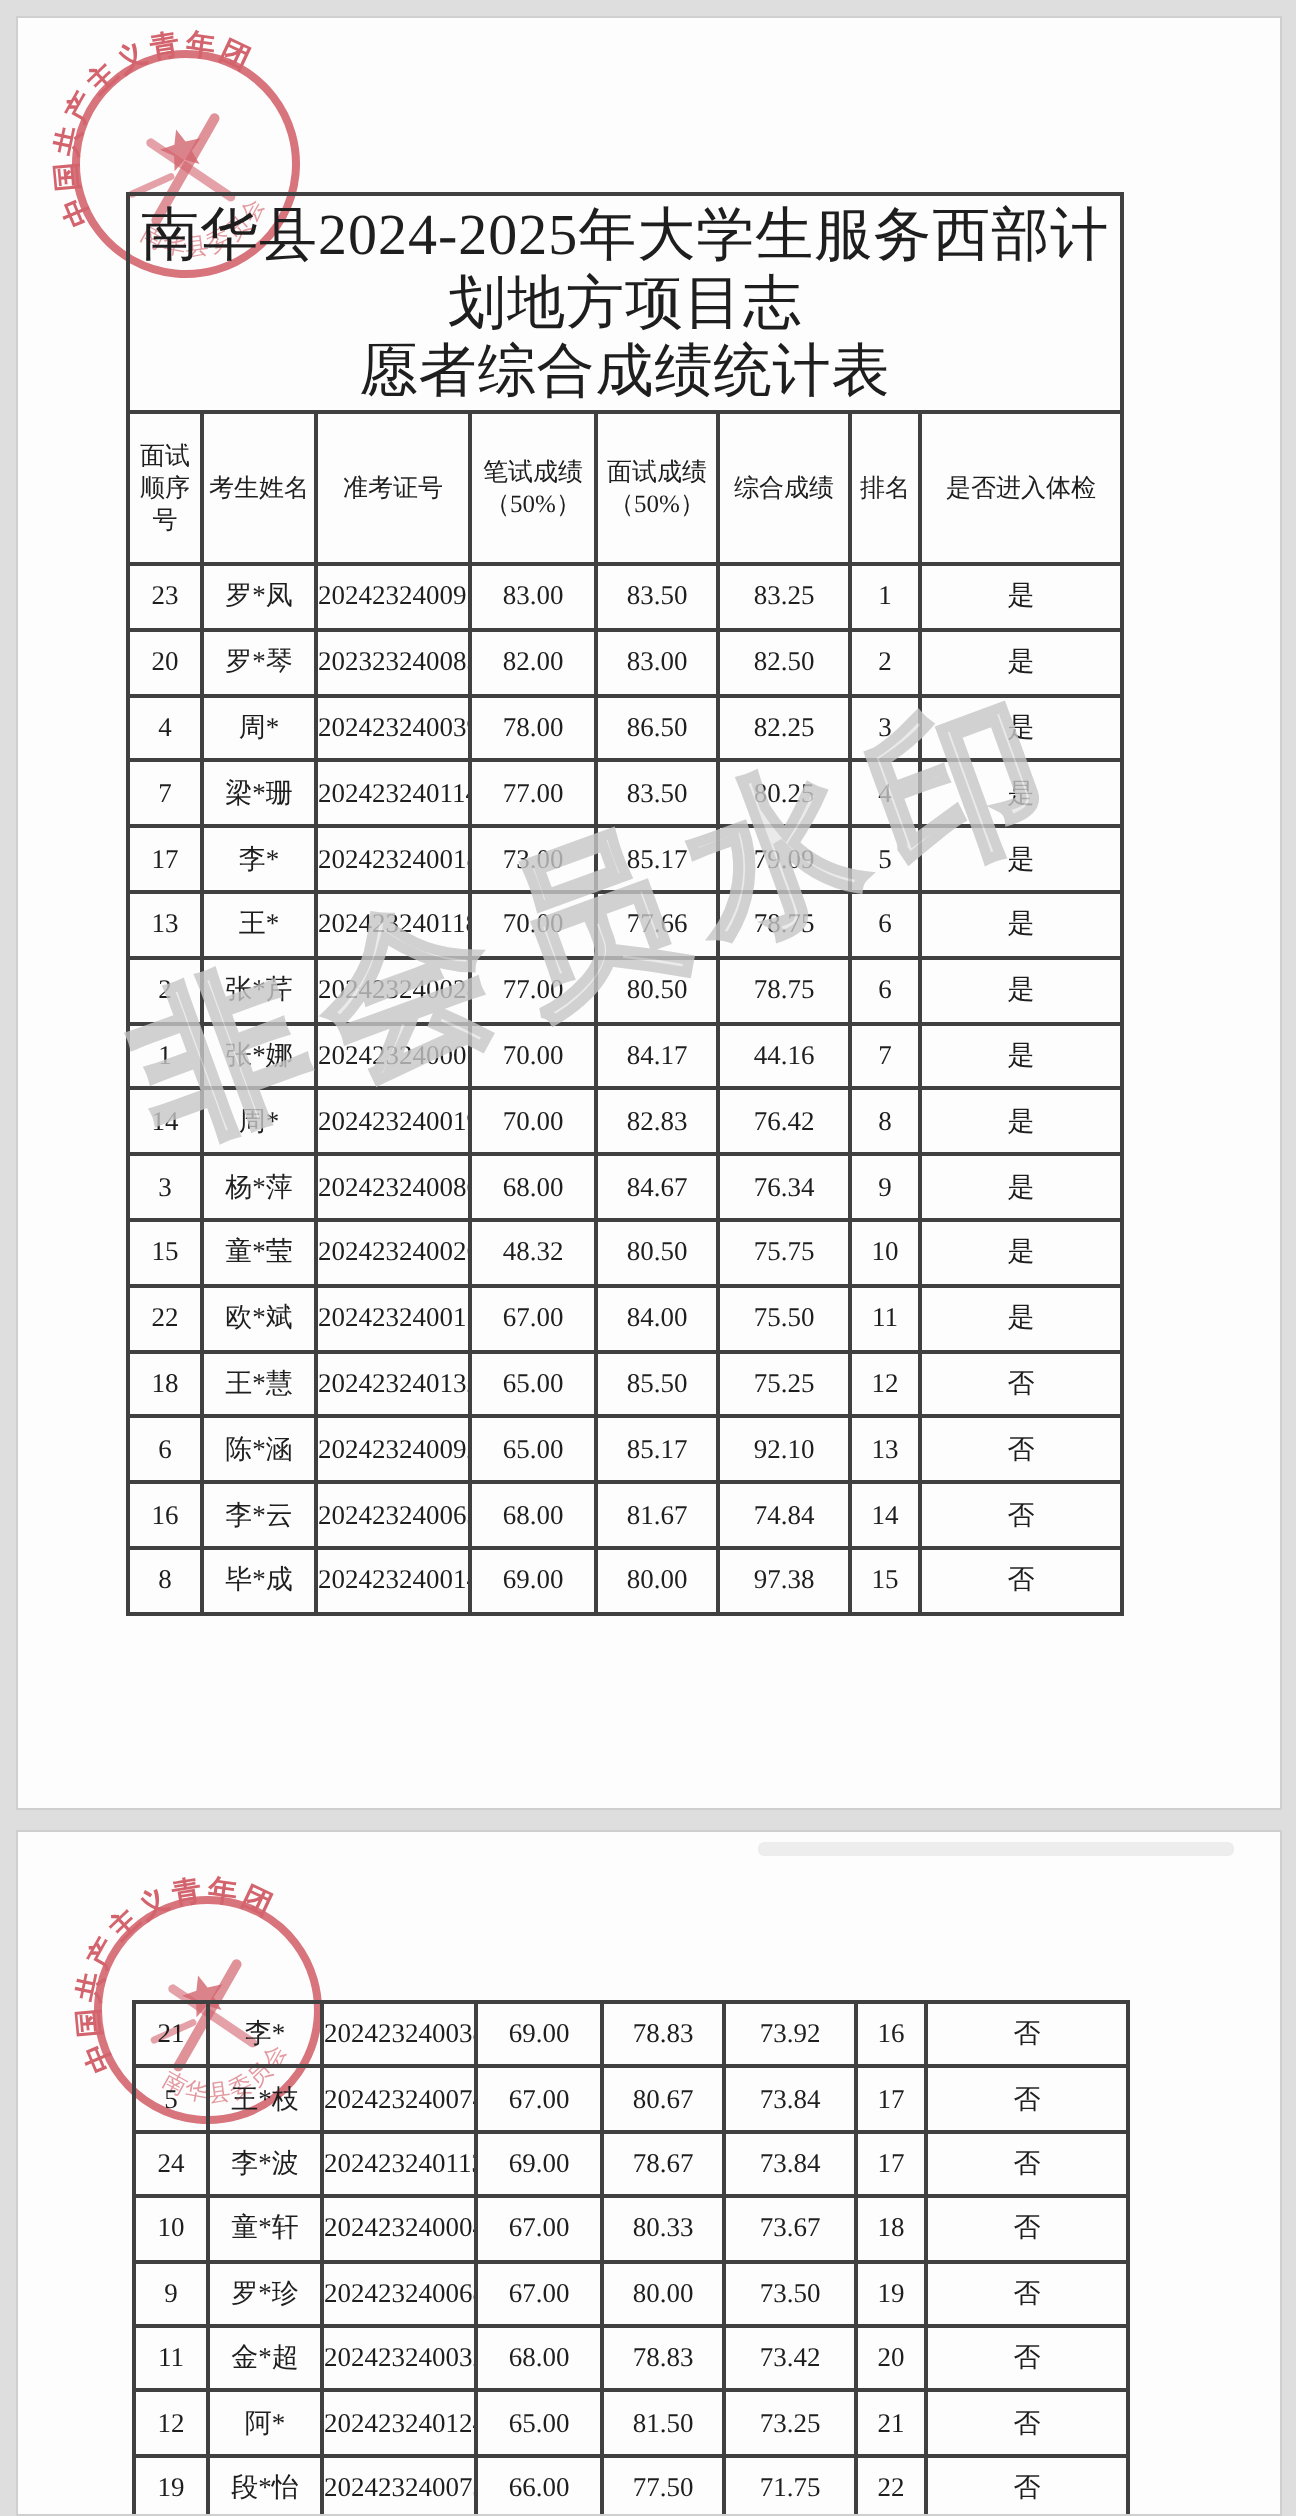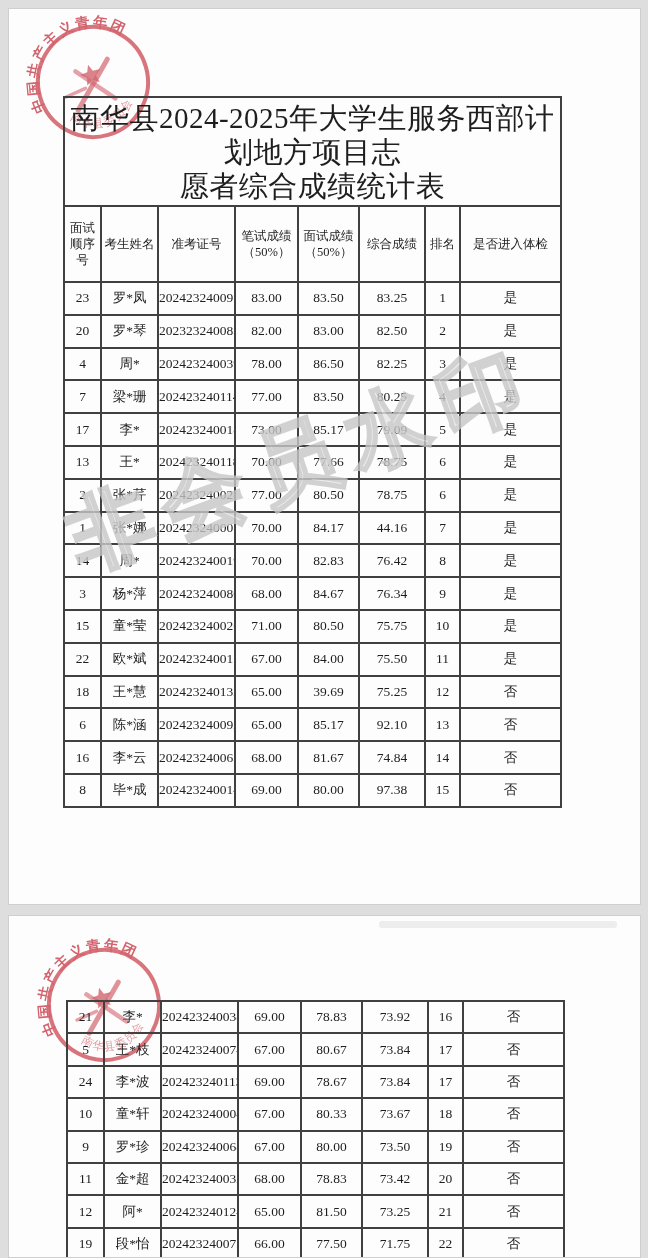--- a/index.html
+++ b/index.html
@@ -221,42 +221,42 @@
             <td class="data-cell">68.00</td>
             <td class="data-cell">84.67</td>
             <td class="data-cell">76.34</td>
             <td class="data-cell">9</td>
             <td class="data-cell">是</td>
           </tr>
           <tr>
             <td class="data-cell">15</td>
             <td class="data-cell">童*莹</td>
             <td class="data-cell">202423240026</td>
-            <td class="data-cell">71.00</td>
+            <td class="data-cell">48.32</td>
             <td class="data-cell">80.50</td>
             <td class="data-cell">75.75</td>
             <td class="data-cell">10</td>
             <td class="data-cell">是</td>
           </tr>
           <tr>
             <td class="data-cell">22</td>
             <td class="data-cell">欧*斌</td>
             <td class="data-cell">202423240017</td>
             <td class="data-cell">67.00</td>
             <td class="data-cell">84.00</td>
             <td class="data-cell">75.50</td>
             <td class="data-cell">11</td>
             <td class="data-cell">是</td>
           </tr>
           <tr>
             <td class="data-cell">18</td>
             <td class="data-cell">王*慧</td>
             <td class="data-cell">202423240132</td>
             <td class="data-cell">65.00</td>
-            <td class="data-cell">39.69</td>
+            <td class="data-cell">85.50</td>
             <td class="data-cell">75.25</td>
             <td class="data-cell">12</td>
             <td class="data-cell">否</td>
           </tr>
           <tr>
             <td class="data-cell">6</td>
             <td class="data-cell">陈*涵</td>
             <td class="data-cell">202423240092</td>
             <td class="data-cell">65.00</td>
             <td class="data-cell">85.17</td>

